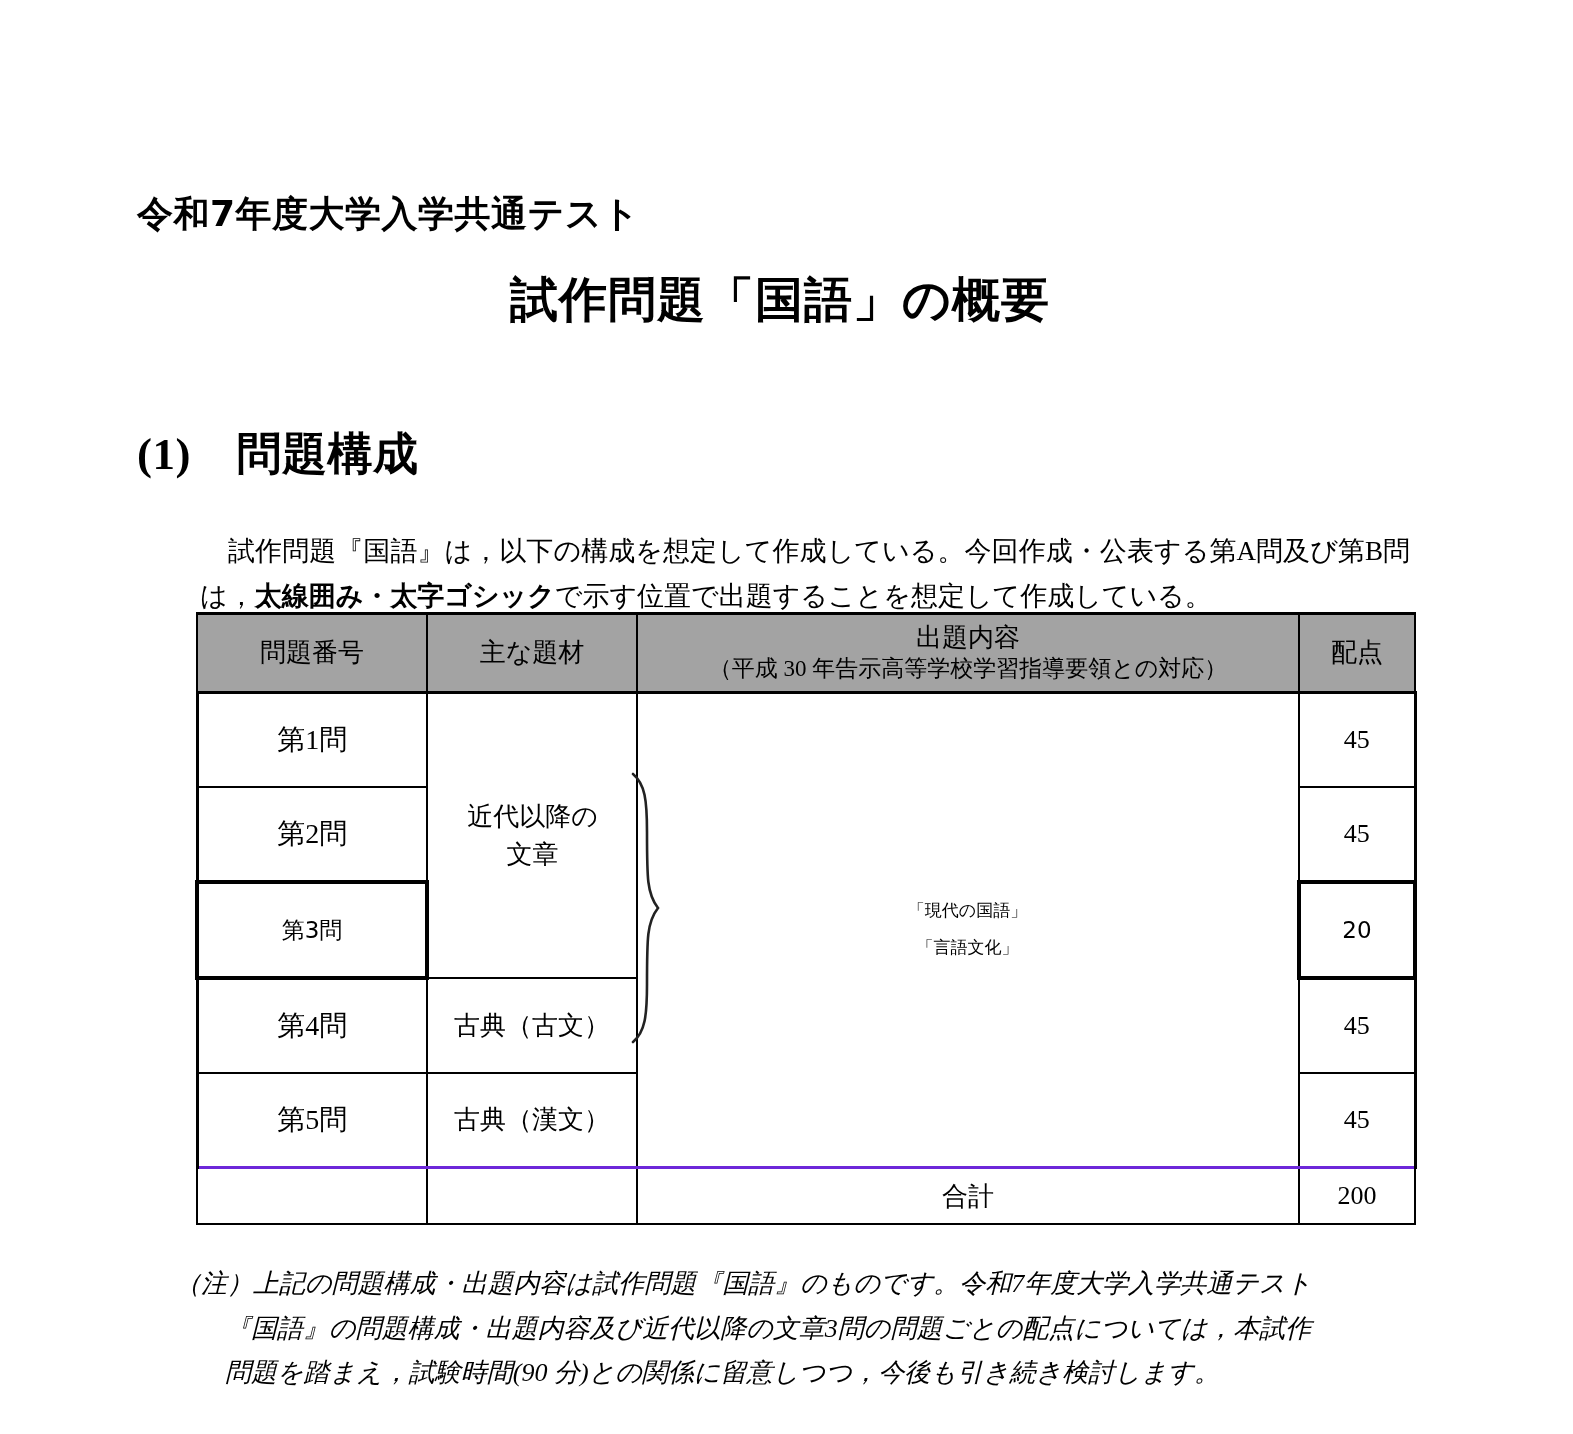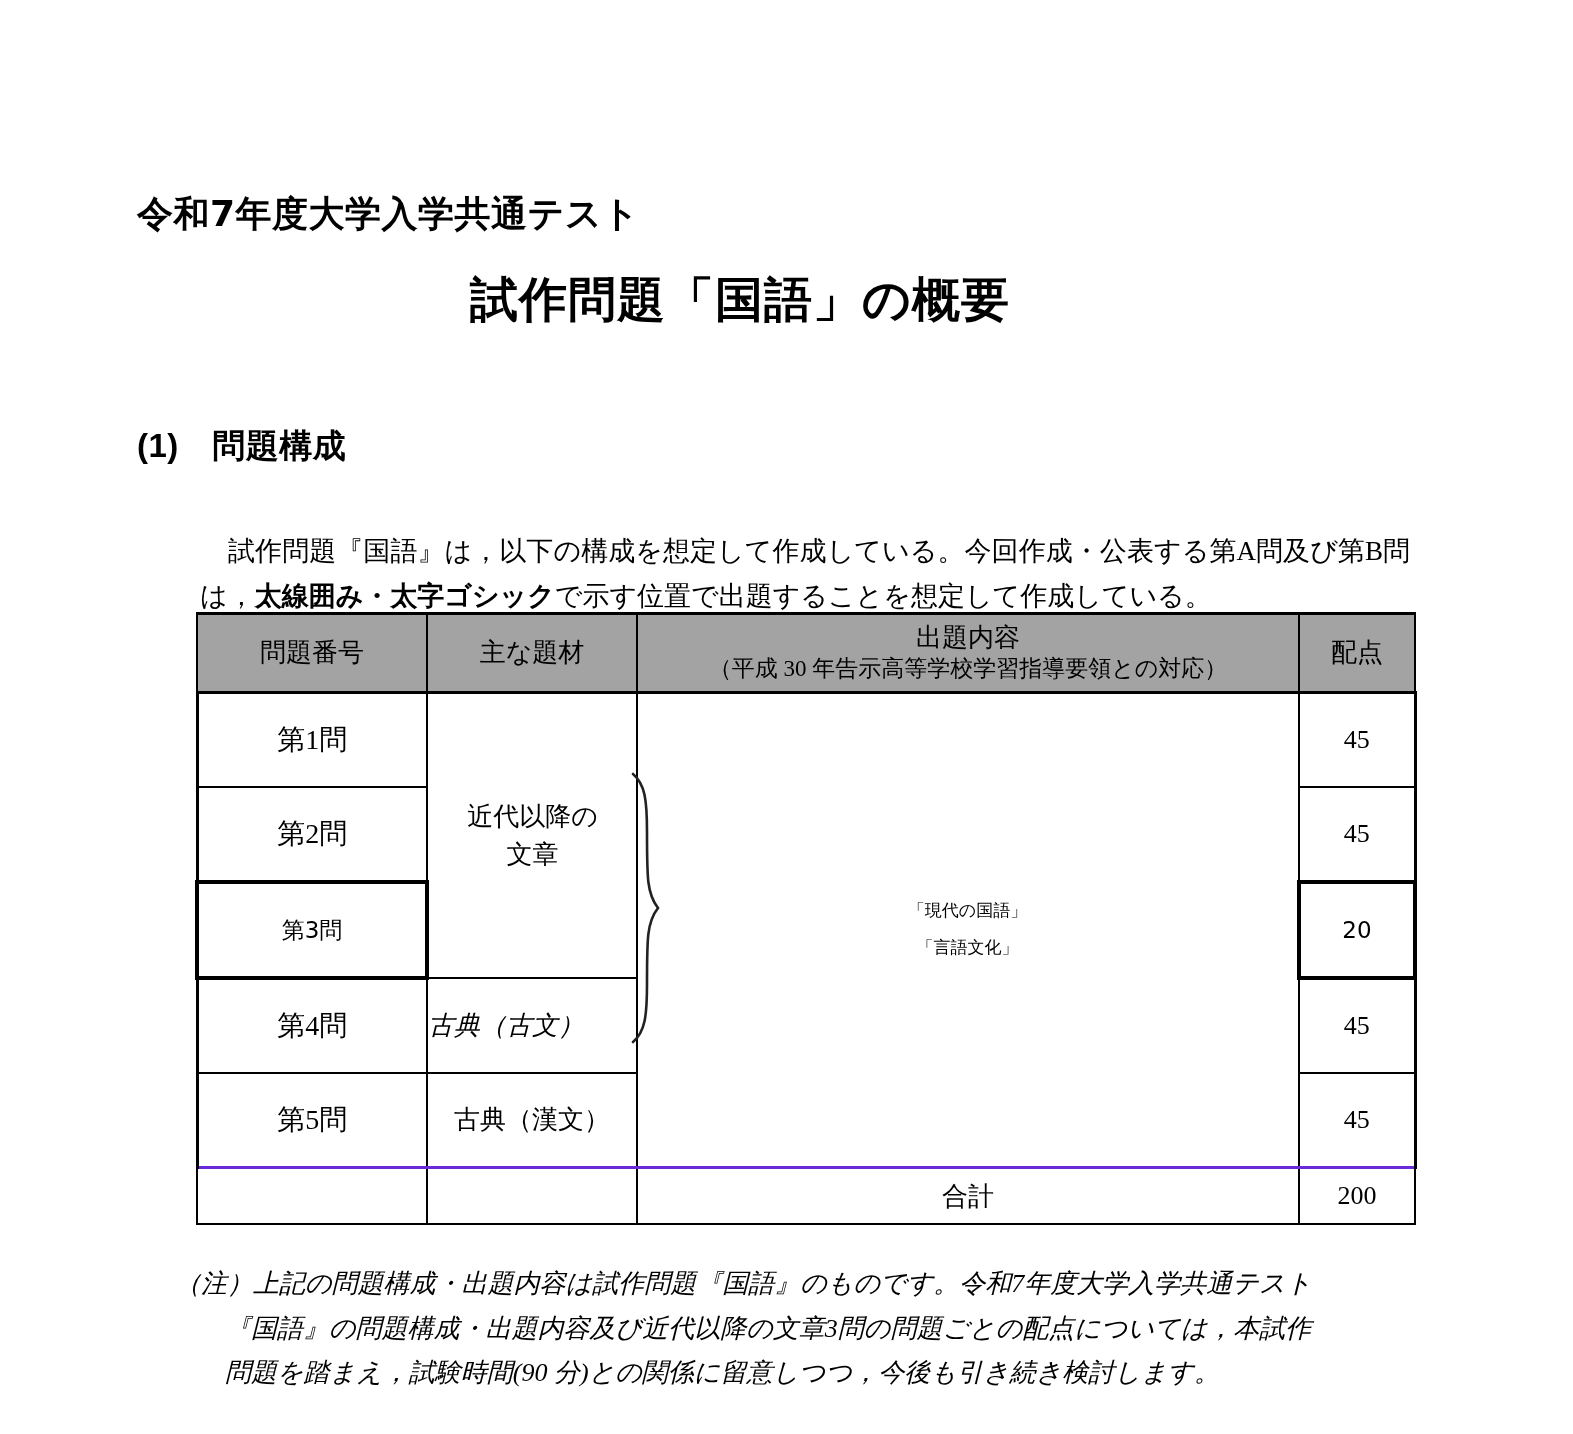--- a/index.html
+++ b/index.html
@@ -38,30 +38,31 @@
     position: absolute;
     left: 0px;
     top: 268px;
     width: 1480px;
     text-align: center;
     font-family: "DejaVu Sans", "Liberation Sans", sans-serif;
     font-weight: bold;
     font-size: 48px;
     letter-spacing: 1px;
     white-space: nowrap;
+    padding-left: 40px;
   }
 
   
   .section-heading {
     position: absolute;
     left: 137px;
     top: 424px;
-    font-family: Liberation Sans, sans-serif;
-    font-weight: bold;
-    font-size: 33px;
+    font-family: Liberation Serif, serif;
+    font-weight: bold;
+    font-size: 45px;
     letter-spacing: 0.5px;
     white-space: nowrap;
     text-align: right;
   }
 
   
   .intro {
     position: absolute;
     left: 200px;
     top: 503px;
@@ -232,21 +233,21 @@
           <td class="cell-pts outer-right">45</td>
         </tr>
 
         <tr>
           <td class="cell-no emph">第3問</td>
           <td class="cell-pts emph">20</td>
         </tr>
 
         <tr>
           <td class="cell-no outer-left">第4問</td>
-          <td class="cell-material" style="text-align:left;padding-left:0;font-style:italic;">古典（古文）</td>
+          <td class="cell-material" style="text-align:center;padding-left:0;">古典（古文）</td>
           <td class="cell-pts outer-right">45</td>
         </tr>
 
         <tr>
           <td class="cell-no outer-left">第5問</td>
           <td class="cell-material" style="text-align:center;padding-left:0;">古典（漢文）</td>
           <td class="cell-pts outer-right">45</td>
         </tr>
 
         <tr class="total-row">

